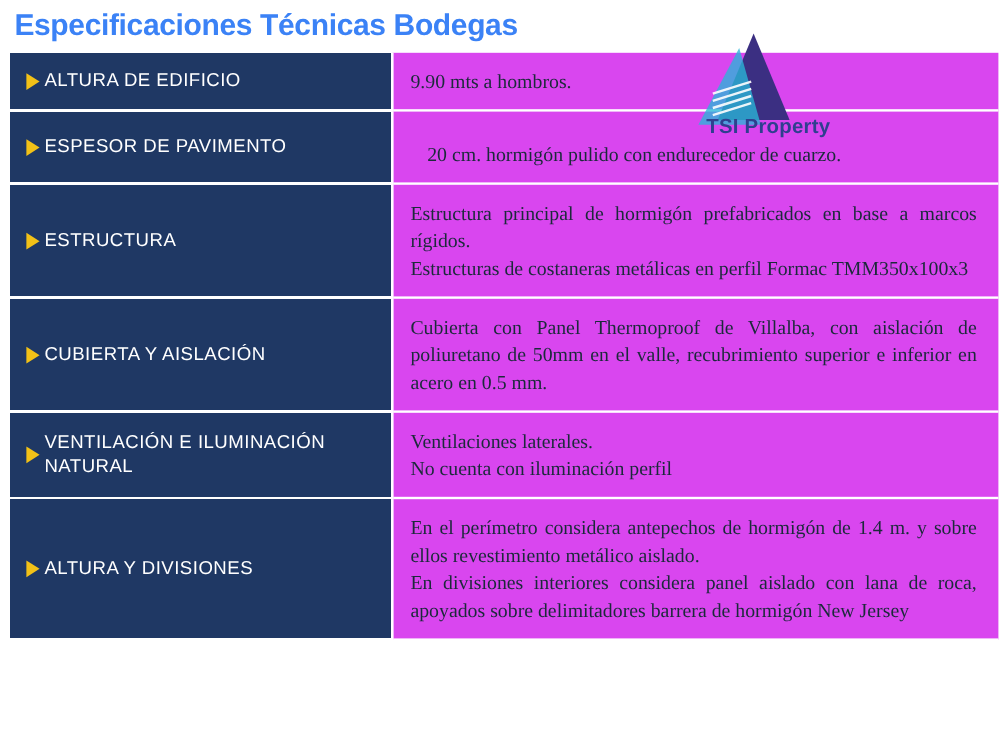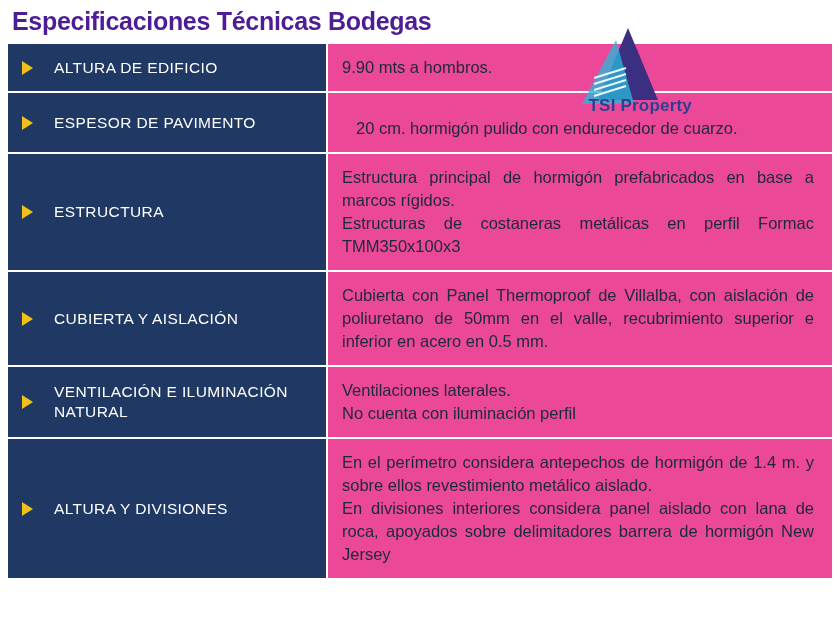--- a/index.html
+++ b/index.html
@@ -19,21 +19,21 @@
     position: relative;
     width: 840px;
     height: 630px;
     box-sizing: border-box;
     padding: 6px 8px 0 8px;
   }
 
   .title {
     font-size: 25px;
     font-weight: bold;
-    color: #4c1d95;
+    color: #3b82f6;
     letter-spacing: -0.3px;
     margin: 0 0 8px 4px;
     line-height: 30px;
     white-space: nowrap;
   }
 
   .spec-table {
     width: 824px;
     border-collapse: collapse;
     table-layout: fixed;
@@ -49,49 +49,50 @@
     color: #ffffff;
     border-bottom: 2px solid #ffffff;
     border-right: 2px solid #ffffff;
     padding: 10px 6px 10px 0;
     position: relative;
   }
 
   .label-inner {
     display: flex;
     align-items: center;
-    gap: 21px;
+    gap: 4px;
   }
 
   .bullet {
     flex: 0 0 auto;
     width: 0;
     height: 0;
     margin-left: 14px;
     border-top: 7px solid transparent;
     border-bottom: 7px solid transparent;
     border-left: 11px solid #f2c117;
   }
 
   .label-text {
     font-size: 15.5px;
     letter-spacing: 0.4px;
     line-height: 20px;
     color: #ffffff;
   }
 
   td.value-cell {
-    background: #ec4899;
+    background: #d946ef;
     color: #1b2a3a;
     border-bottom: 2px solid #ffffff;
     padding: 12px 18px 12px 14px;
     font-size: 16.5px;
     line-height: 23px;
     text-align: justify;
     text-justify: inter-word;
+    font-family: Liberation Serif, serif;
   }
 
   td.value-cell p {
     margin: 0;
   }
 
   td.value-cell p.indented {
     text-indent: 14px;
     margin-top: 12px;
   }

